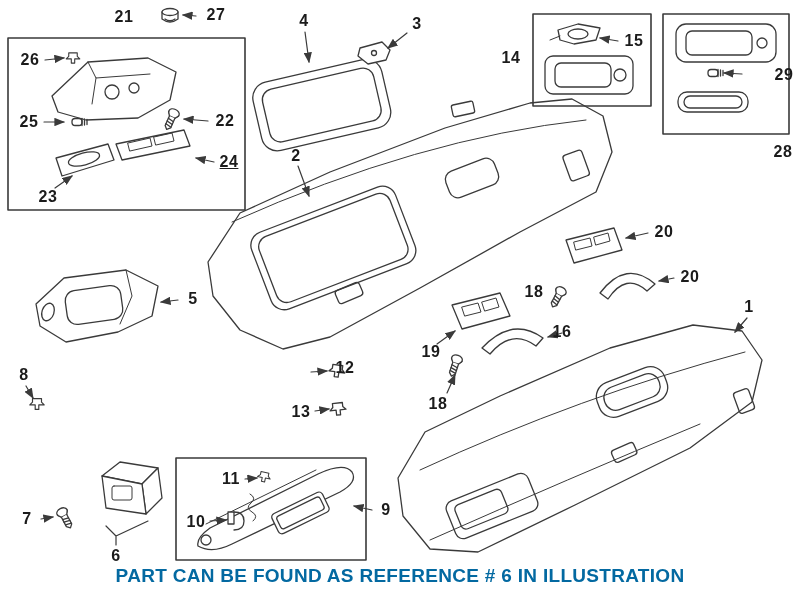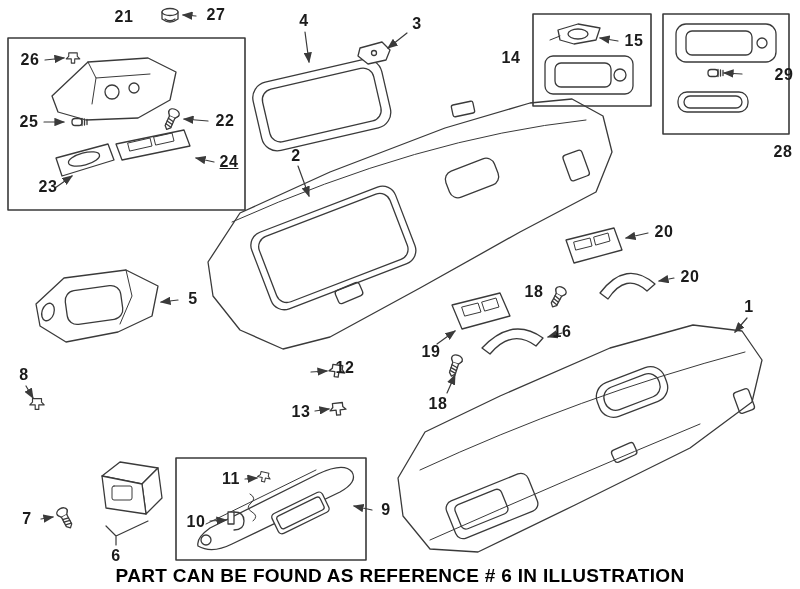--- a/index.html
+++ b/index.html
@@ -202,21 +202,21 @@
       </g>
     </g>
   </svg>
 
   <div style="position:absolute;left:0;top:0;width:800px;height:589px;">
       <div class="callout" style="left: 124px; top: 17px;">21</div>
       <div class="callout" style="left: 216px; top: 15px;">27</div>
       <div class="callout" style="left: 30px; top: 60px;">26</div>
       <div class="callout" style="left: 29px; top: 122px;">25</div>
       <div class="callout" style="left: 225px; top: 121px;">22</div>
-      <div class="callout" style="left: 48px; top: 187px;">23</div>
+      <div class="callout" style="left: 48px; top: 197px;">23</div>
       <div class="callout" style="left: 229px; top: 162px; text-decoration: underline;">24</div>
       <div class="callout" style="left: 304px; top: 21px;">4</div>
       <div class="callout" style="left: 417px; top: 24px;">3</div>
       <div class="callout" style="left: 511px; top: 58px;">14</div>
       <div class="callout" style="left: 634px; top: 41px;">15</div>
       <div class="callout" style="left: 784px; top: 75px; text-align: center;">29</div>
       <div class="callout" style="left: 748px; top: 152px; margin-left: 35px;">28</div>
       <div class="callout" style="left: 296px; top: 156px;">2</div>
       <div class="callout" style="left: 664px; top: 232px;">20</div>
       <div class="callout" style="left: 690px; top: 277px;">20</div>
@@ -229,14 +229,14 @@
       <div class="callout" style="left: 297px; top: 368px; margin-left: 48px;">12</div>
       <div class="callout" style="left: 301px; top: 412px;">13</div>
       <div class="callout" style="left: 231px; top: 479px;">11</div>
       <div class="callout" style="left: 196px; top: 522px; text-align: center;">10</div>
       <div class="callout" style="left: 386px; top: 510px;">9</div>
       <div class="callout" style="left: 27px; top: 519px;">7</div>
       <div class="callout" style="left: 116px; top: 556px;">6</div>
       <div class="callout" style="left: 749px; top: 307px;">1</div>
     </div>
 
-  <div class="banner" style="color: #000000;">PART CAN BE FOUND AS REFERENCE # 6 IN ILLUSTRATION</div>
+  <div class="banner" style="color: #0369a1;">PART CAN BE FOUND AS REFERENCE # 6 IN ILLUSTRATION</div>
 </div>
 
 </body></html>

